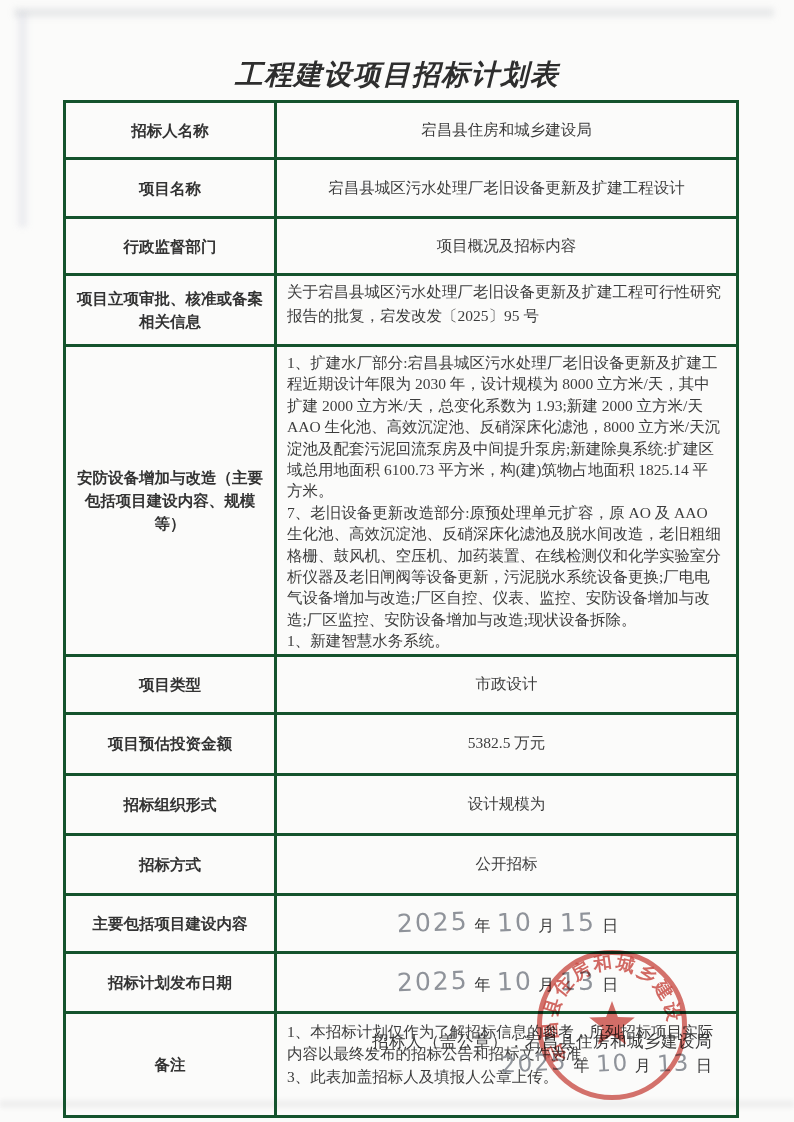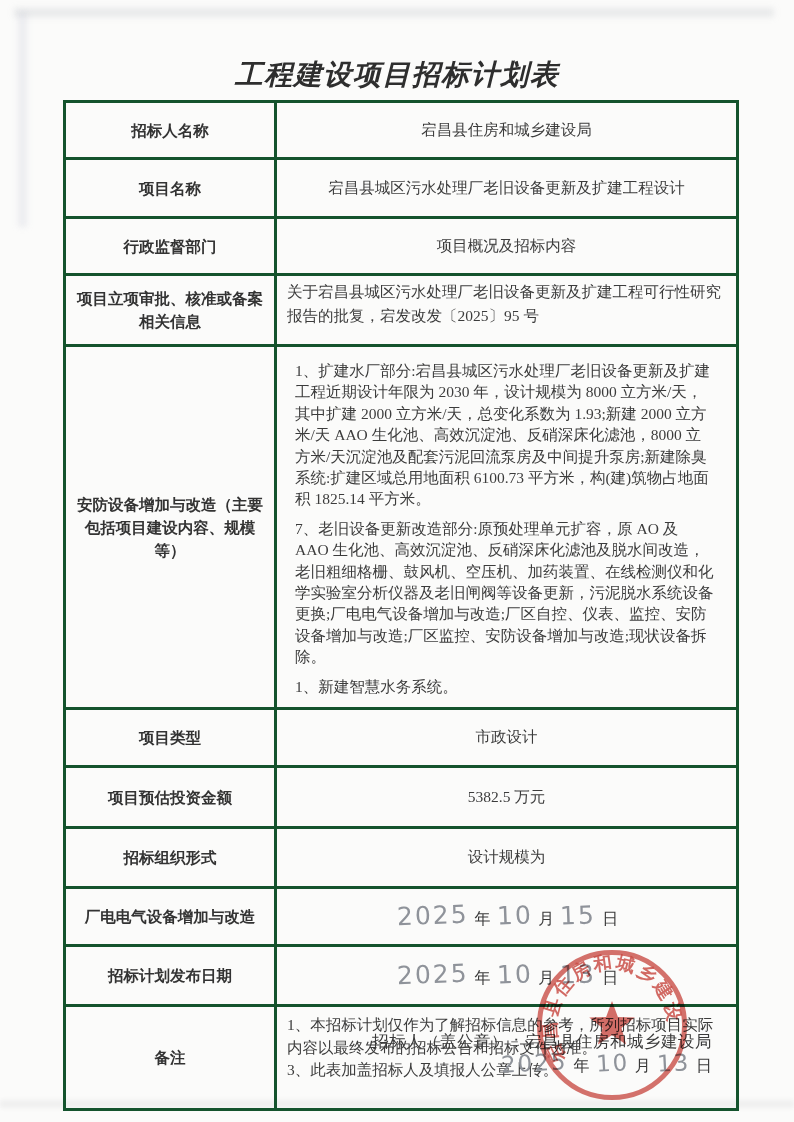--- a/index.html
+++ b/index.html
@@ -41,21 +41,21 @@
   td.val { width:457px; font-size:15.5px; color:#3c3c3c; }
   td.center { text-align:center; vertical-align:middle; }
   td.longtext {
     text-align:left; vertical-align:middle; line-height:24px;
     padding:4px 14px 16px 10px;
   }
   td.overview {
     text-align:left; vertical-align:top; line-height:21.4px;
     padding:5px 14px 2px 10px;
   }
-  td.overview p { margin:8px; }
+  td.overview p { margin:0; }
   td.remarks {
     text-align:left; vertical-align:top; line-height:22.5px;
     padding:7px 14px 2px 10px;
   }
   td.remarks p { margin:0; }
   .hw {
     font-family:"DejaVu Sans",sans-serif;
     color:#8f939a; font-size:25px; font-weight:normal;
     display:inline-block; transform:rotate(-2deg);
     letter-spacing:2px; margin:0 4px; line-height:1;
@@ -115,21 +115,25 @@
     </tr>
     <tr>
       <td class="lab" style="height:54px">项目预估投资金额</td>
       <td class="val center">5382.5 万元</td>
     </tr>
     <tr>
       <td class="lab" style="height:53px">招标组织形式</td>
       <td class="val center">设计规模为</td>
     </tr>
     <tr>
-      <td class="lab" style="height:51px">厂电电气设备增加与改造</td>
+      <td class="lab" style="height:53px">招标方式</td>
+      <td class="val center">公开招标</td>
+    </tr>
+    <tr>
+      <td class="lab" style="height:51px">主要包括项目建设内容</td>
       <td class="val center">
         <span class="hw">2025</span><span class="unit">年</span><span class="hw">10</span><span class="unit">月</span><span class="hw">15</span><span class="unit">日</span>
       </td>
     </tr>
     <tr>
       <td class="lab" style="height:53px">招标计划发布日期</td>
       <td class="val center">
         <span class="hw">2025</span><span class="unit">年</span><span class="hw">10</span><span class="unit">月</span><span class="hw">13</span><span class="unit">日</span>
       </td>
     </tr>

